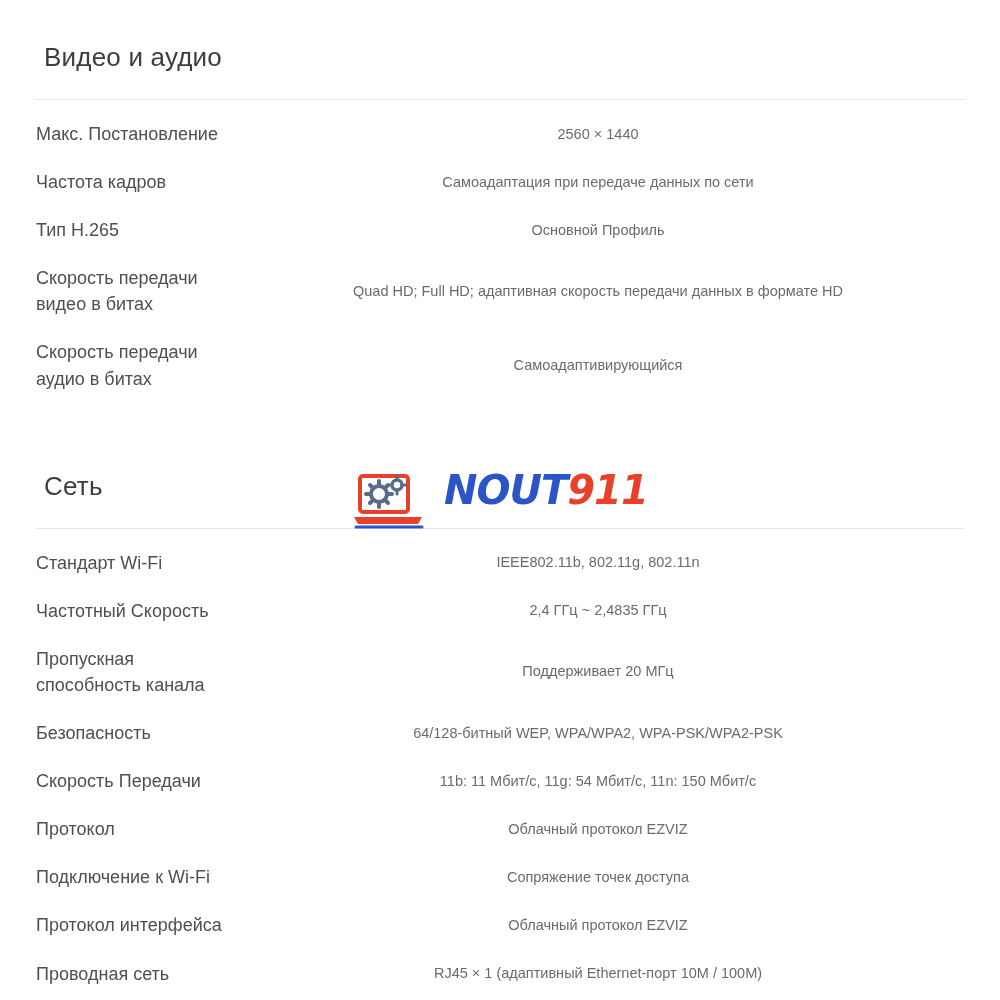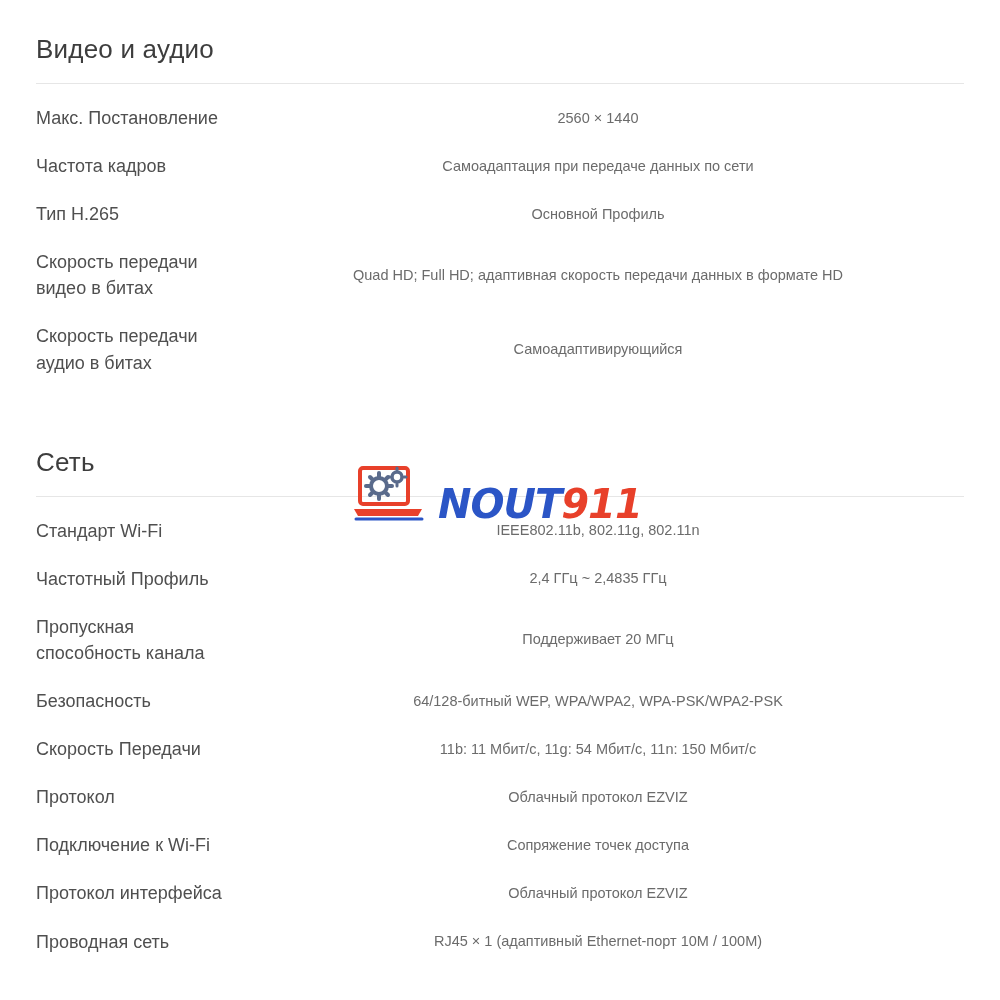--- a/index.html
+++ b/index.html
@@ -25,21 +25,21 @@
   .section {
     position: relative;
   }
   .section-title {
     font-size: 26px;
     font-weight: 400;
     color: #3d3d3d;
     letter-spacing: 0.2px;
     padding-top: 34px;
     padding-bottom: 18px;
-    margin: 0;
+    margin: 8px;
   }
   .divider {
     height: 1px;
     background: #e6e6e6;
     width: 100%;
   }
   .spec-table {
     width: 100%;
     border-collapse: collapse;
     margin-top: 10px;
@@ -68,22 +68,22 @@
   .gap {
     height: 26px;
   }
 
   
   .watermark {
     position: absolute;
     left: 352px;
     top: 462px;
     display: flex;
-    align-items: flex-end;
-    gap: 12px;
+    align-items: flex-start;
+    gap: 18px;
     pointer-events: none;
     user-select: none;
   }
   .wm-icon {
     position: relative;
     width: 74px;
     height: 62px;
   }
   .wm-text {
     font-family: "DejaVu Sans", sans-serif;
@@ -136,21 +136,21 @@
   <div class="section section-network">
     <h2 class="section-title">Сеть</h2>
     <div class="divider"></div>
     <table class="spec-table">
       <tbody>
         <tr>
           <td class="spec-label">Стандарт Wi-Fi</td>
           <td class="spec-value">IEEE802.11b, 802.11g, 802.11n</td>
         </tr>
         <tr>
-          <td class="spec-label">Частотный Профиль</td>
+          <td class="spec-label">Частотный Скорость</td>
           <td class="spec-value">2,4 ГГц ~ 2,4835 ГГц</td>
         </tr>
         <tr>
           <td class="spec-label">Пропускная способность канала</td>
           <td class="spec-value">Поддерживает 20 МГц</td>
         </tr>
         <tr>
           <td class="spec-label">Безопасность</td>
           <td class="spec-value">64/128-битный WEP, WPA/WPA2, WPA-PSK/WPA2-PSK</td>
         </tr>

